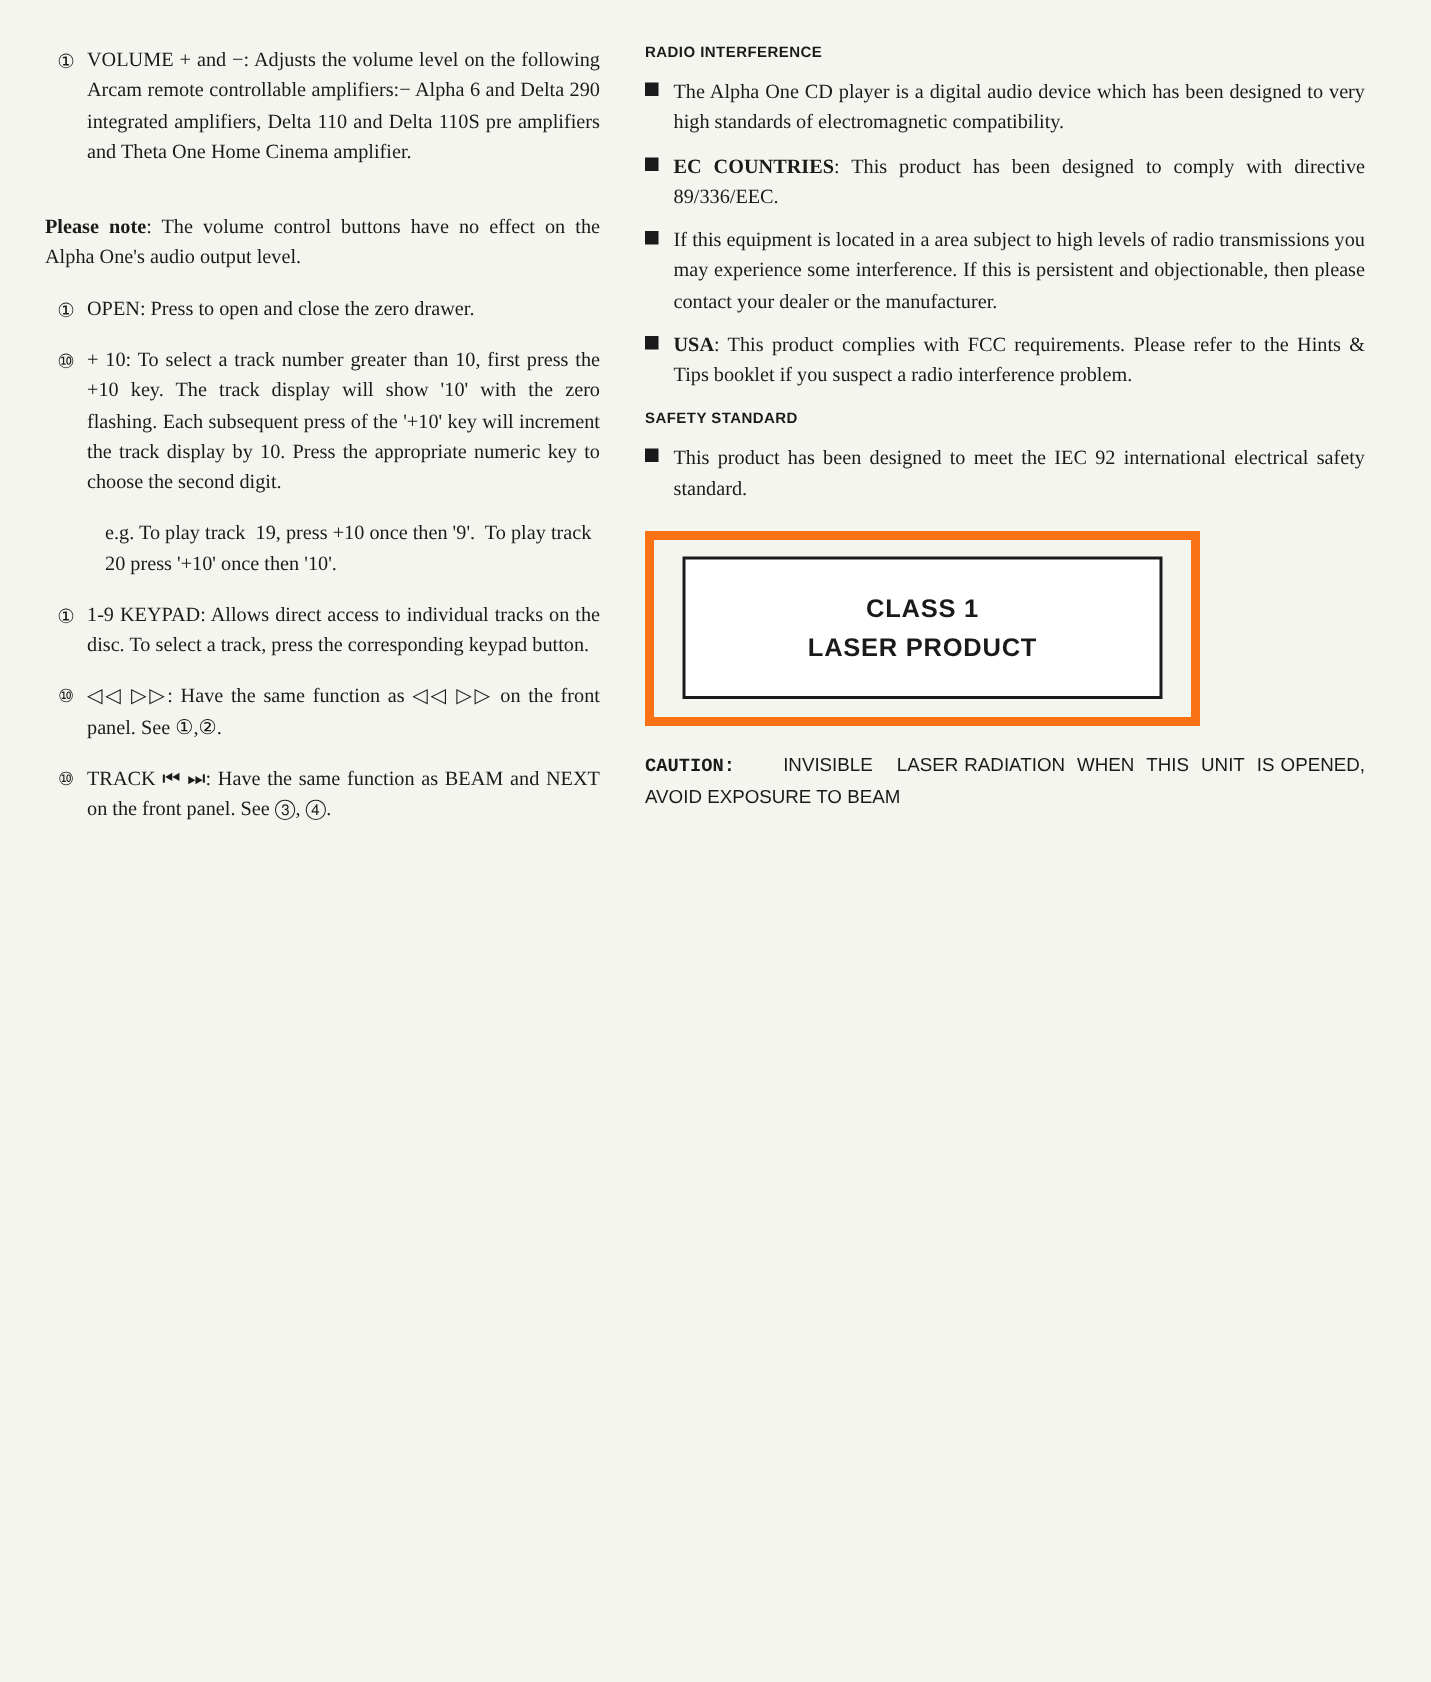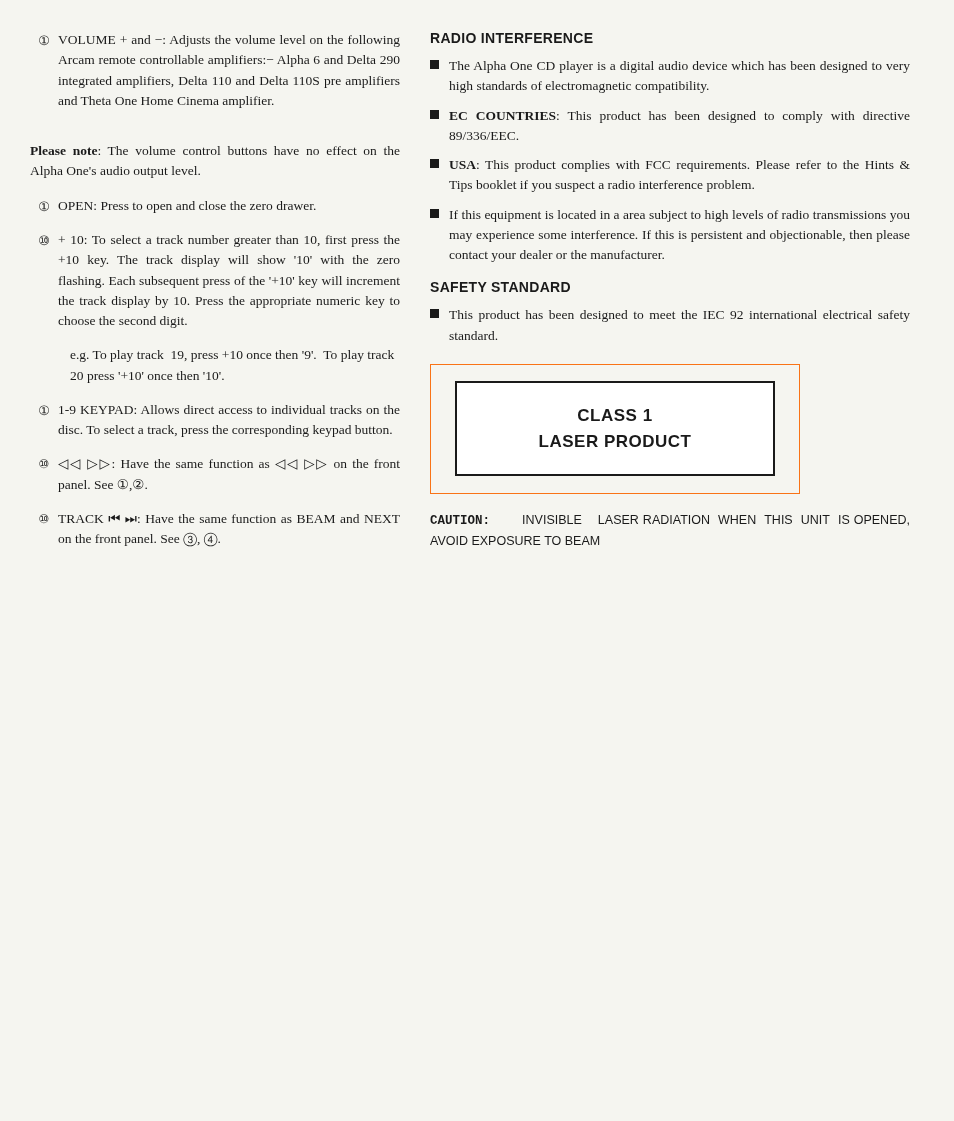--- a/index.html
+++ b/index.html
@@ -35,21 +35,21 @@
 
     .right-column {
       width: 490px;
       padding-left: 10px;
       flex-shrink: 0;
     }
 
     .section-heading {
       font-family: Arial, Helvetica, sans-serif;
       font-weight: bold;
-      font-size: 14px;
+      font-size: 10px;
       margin-bottom: 10px;
       margin-top: 4px;
       letter-spacing: 0.3px;
     }
 
     .bullet-list {
       list-style: none;
       padding: 0;
       margin: 0 0 14px 0;
     }
@@ -99,21 +99,21 @@
     }
 
     .please-note {
       margin-bottom: 14px;
       line-height: 1.5;
       text-align: justify;
       margin-top: 30px;
     }
 
     .laser-box {
-      border: 1px solid #f97316;
+      border: 6px solid #f97316;
       width: 370px;
       height: 130px;
       display: flex;
       align-items: center;
       justify-content: center;
       margin: 18px 0 16px 0;
       background: #f5f5f0;
     }
 
     .laser-box-inner {
@@ -234,25 +234,25 @@
       <li>
         <span class="bullet-square"></span>
         <span class="bullet-text">The Alpha One CD player is a digital audio device which has been designed to very high standards of electromagnetic compatibility.</span>
       </li>
       <li>
         <span class="bullet-square"></span>
         <span class="bullet-text"><strong>EC COUNTRIES</strong>: This product has been designed to comply with directive 89/336/EEC.</span>
       </li>
       <li>
         <span class="bullet-square"></span>
+        <span class="bullet-text">If this equipment is located in a area subject to high levels of radio transmissions you may experience some interference.  If this is persistent and objectionable, then please contact your dealer or the manufacturer.</span>
+      </li>
+      <li>
+        <span class="bullet-square"></span>
         <span class="bullet-text"><strong>USA</strong>: This product complies with FCC requirements.  Please refer to the Hints &amp; Tips booklet if you suspect a radio interference problem.</span>
-      </li>
-      <li>
-        <span class="bullet-square"></span>
-        <span class="bullet-text">If this equipment is located in a area subject to high levels of radio transmissions you may experience some interference.  If this is persistent and objectionable, then please contact your dealer or the manufacturer.</span>
       </li>
     </ul>
 
     <div class="section-heading">SAFETY STANDARD</div>
 
     <ul class="bullet-list">
       <li>
         <span class="bullet-square"></span>
         <span class="bullet-text">This product has been designed to meet the IEC 92 international electrical safety standard.</span>
       </li>

